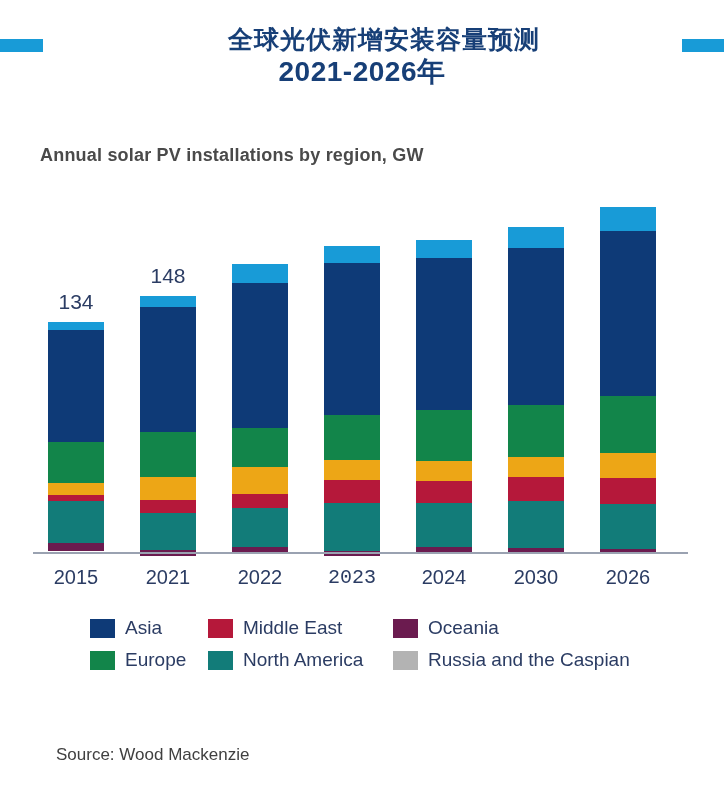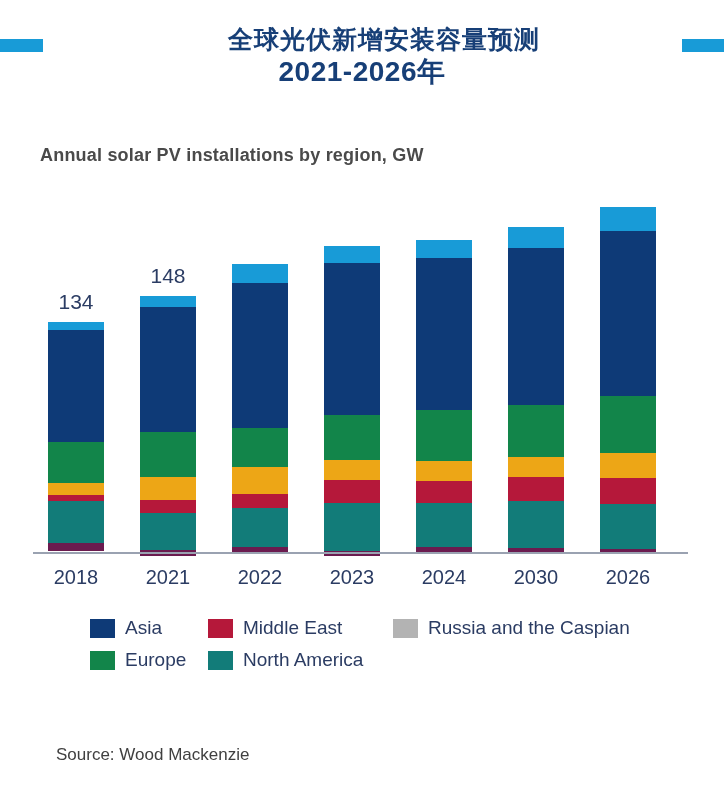--- a/index.html
+++ b/index.html
@@ -235,24 +235,24 @@
         <div class="seg" style="height: 165px; background: rgb(14, 58, 119);"></div>
         <div class="seg" style="height: 57px; background: rgb(18, 133, 74);"></div>
         <div class="seg" style="height: 25px; background: rgb(237, 166, 22);"></div>
         <div class="seg" style="height: 26px; background: rgb(181, 24, 58);"></div>
         <div class="seg" style="height: 45px; background: rgb(18, 124, 121);"></div>
         <div class="seg" style="height: 5px; background: rgb(107, 27, 79);"></div>
       </div>
     </div>
   <div class="axis-line"></div>
   <div id="xlabels-root">
-      <div class="xlabel" style="left: 48px;">2018</div>
+      <div class="xlabel" style="left: 48px;">2015</div>
       <div class="xlabel" style="left: 140px;">2021</div>
       <div class="xlabel" style="left: 232px;">2022</div>
-      <div class="xlabel" style="left: 324px;">2023</div>
+      <div class="xlabel" style="left: 324px; font-family: Liberation Mono, monospace;">2023</div>
       <div class="xlabel" style="left: 416px;">2024</div>
       <div class="xlabel" style="left: 508px;">2030</div>
       <div class="xlabel" style="left: 600px;">2026</div>
     </div>
 </div>
 
 <div class="legend" id="legend-root">
     <div class="legend-col legend-col-0">
       <div class="legend-item">
         <span class="legend-swatch" style="background: rgb(14, 58, 119);"></span>
@@ -268,19 +268,23 @@
         <span class="legend-swatch" style="background: rgb(181, 24, 58);"></span>
         <span class="legend-text">Middle East</span>
       </div>
       <div class="legend-item">
         <span class="legend-swatch" style="background: rgb(18, 124, 121);"></span>
         <span class="legend-text">North America</span>
       </div>
     </div>
     <div class="legend-col legend-col-2">
       <div class="legend-item">
+        <span class="legend-swatch" style="background: rgb(107, 27, 79);"></span>
+        <span class="legend-text">Oceania</span>
+      </div>
+      <div class="legend-item">
         <span class="legend-swatch" style="background: rgb(179, 179, 179);"></span>
         <span class="legend-text">Russia and the Caspian</span>
       </div>
     </div>
   </div>
 
 <div class="source">Source: Wood Mackenzie</div>
 
 </body></html>

